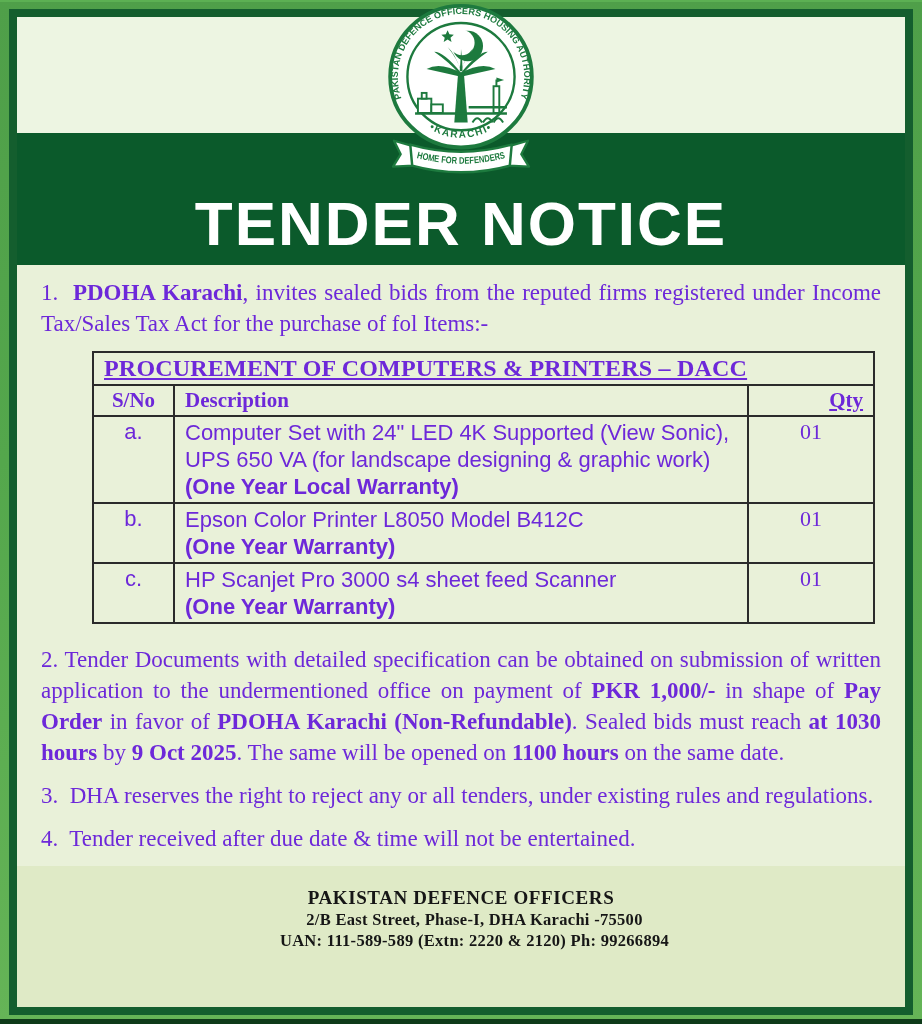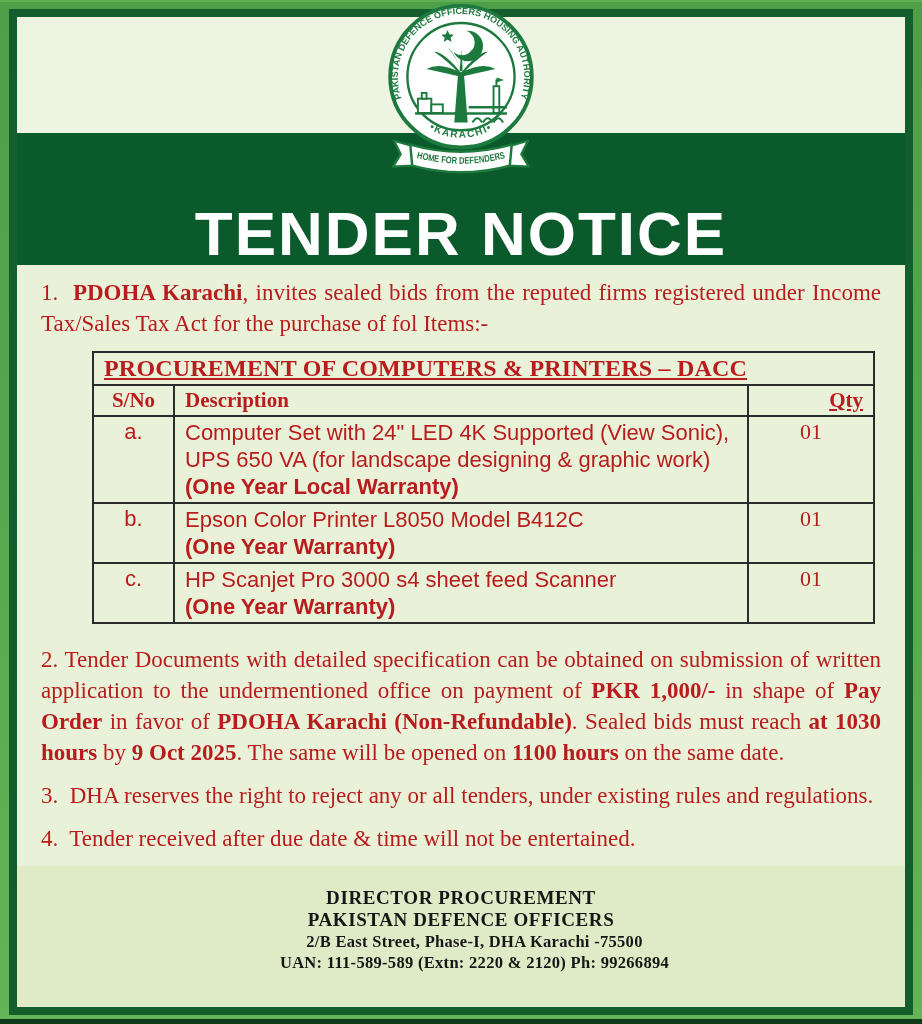--- a/index.html
+++ b/index.html
@@ -11,27 +11,28 @@
     box-shadow:inset 0 -5px 0 #0e3a19, inset 0 2px 0 #5cb053;
     overflow:hidden;
   }
   .frame-dark{ position:absolute; inset:9px; background:#145e2e; }
   .page{ position:absolute; inset:8px; display:flex; flex-direction:column; overflow:hidden; }
 
   .top-band{ flex:0 0 116px; background:#edf5e2; }
   .banner{
     flex:0 0 132px; background:#0b5a2b;
     display:flex; align-items:flex-end; justify-content:center;
+    padding-bottom:10px;
   }
   .banner-title{
     color:#ffffff; font-family:"Liberation Sans", sans-serif;
     font-weight:bold; font-size:62px; letter-spacing:2px; line-height:1;
     white-space:nowrap;
   }
-  .body-area{ flex:1 1 auto; background:#e9f1d9; padding:12px 24px 0 24px; color:#b91c1c; }
+  .body-area{ flex:1 1 auto; background:#e9f1d9; padding:12px 24px 0 24px; color:#6d28d9; }
   .footer-area{
     flex:0 0 157px; background:#dfeac6; text-align:center;
     padding-top:21px; color:#161616;
   }
 
   
   .logo{
     position:absolute; top:2px; left:50%; transform:translateX(-50%);
     width:156px; height:178px; z-index:5;
   }
@@ -131,21 +132,20 @@
 
         <p class="para"><span>2.</span> <span>Tender Documents with detailed specification can be obtained on submission of written application to the undermentioned office on payment of </span><span class="b">PKR 1,000/-</span><span> in shape of </span><span class="b">Pay Order</span><span> in favor of </span><span class="b">PDOHA Karachi (Non-Refundable)</span><span>. Sealed bids must reach </span><span class="b">at 1030 hours</span><span> by </span><span class="b">9 Oct 2025</span><span>. The same will be opened on </span><span class="b">1100 hours</span><span> on the same date.</span></p>
 
         <p class="para"><span>3.</span>&nbsp; <span>DHA reserves the right to reject any or all tenders, under existing rules and regulations.</span></p>
 
         <p class="para"><span>4.</span>&nbsp; <span>Tender received after due date &amp; time will not be entertained.</span></p>
 
       </div>
 
       <div class="footer-area">
-        <div class="f-big">DIRECTOR PROCUREMENT</div>
         <div class="f-big">PAKISTAN DEFENCE OFFICERS</div>
         <div class="f-small">2/B East Street, Phase-I, DHA Karachi -75500</div>
         <div class="f-small">UAN: 111-589-589 (Extn: 2220 &amp; 2120) Ph: 99266894</div>
       </div>
 
     </div>
   </div>
 
   <svg class="logo" viewBox="0 0 160 186" aria-hidden="true">
     <defs>

